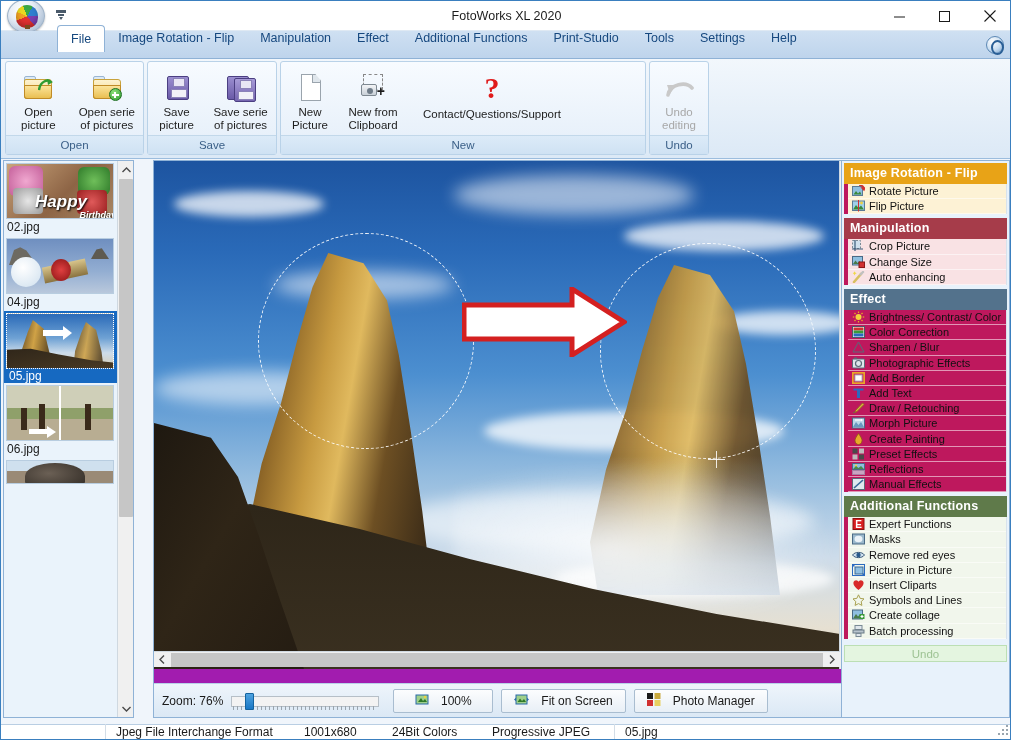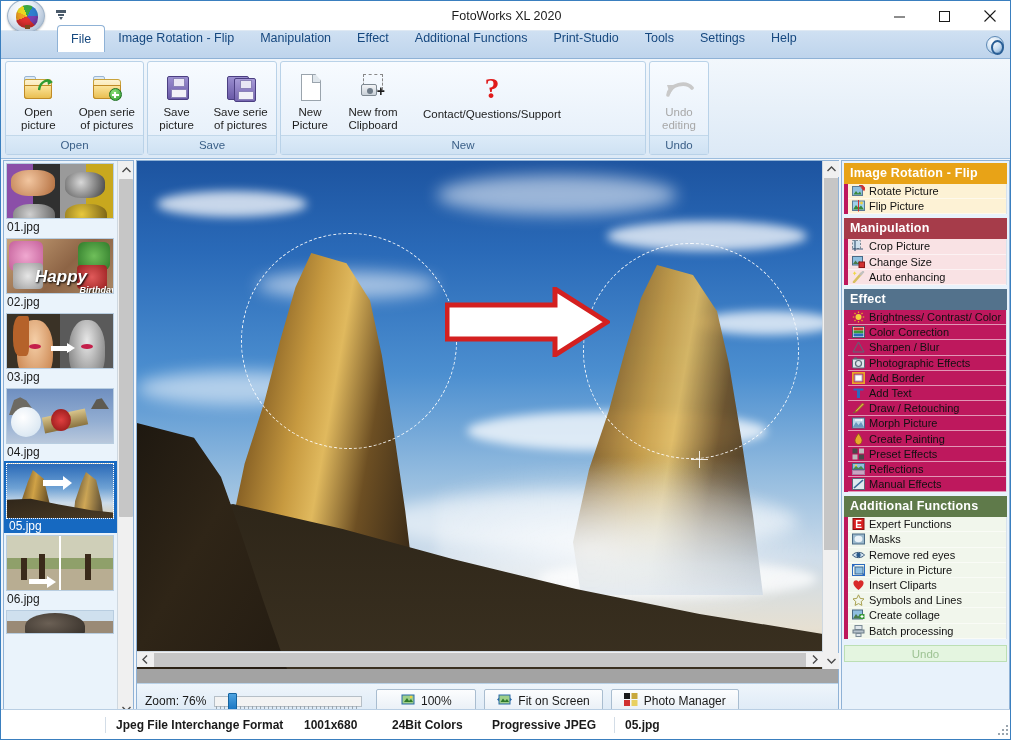--- a/index.html
+++ b/index.html
@@ -211,22 +211,22 @@
   }
   .tscroll .arrow { width:16px; height:17px; display:flex; align-items:center; justify-content:center;
     background:#f0f0f0; cursor:pointer; color:#5a5a5a; font-size:9px; }
   .tscroll .thumbbar {
     position:absolute; left:1px; top:18px; width:14px; height:338px; background:#c6c6c6; border-radius:1px; cursor:pointer;
   }
   .tscroll .arrow.down { position:absolute; bottom:0; left:0; }
 
   
   .canvaswrap {
-    position:absolute; left:135px; top:159px; width:703px; height:558px;
-    background:#a3a3a3; border:1px solid #8fb2d6;
+    position:absolute; left:152px; top:159px; width:703px; height:558px;
+    background:#a21caf; border:1px solid #8fb2d6;
   }
   .canvas {
     position:absolute; left:0; top:0; width:686px; height:508px;
     overflow:hidden; background:#1a3d6b;
   }
   .photo { position:absolute; left:0; top:0; width:686px; height:508px; }
 
   
   .sky {
     position:absolute; left:0; top:0; width:686px; height:508px;
@@ -311,21 +311,21 @@
   }
   .zoom-slider .ticks { position:absolute; left:2px; bottom:0; width:144px; height:4px;
     background: repeating-linear-gradient(90deg, #9aa5ae 0 1px, transparent 1px 4px); }
   .zoom-slider .knob {
     position:absolute; left:14px; top:1px; width:9px; height:17px;
     background:linear-gradient(#4ea3e0,#1a77c4); border:1px solid #14639f; border-radius:1px;
   }
   .zbtn {
     height:24px; min-width:100px; padding:0 12px; margin-right:8px;
     background:linear-gradient(#fcfdfe,#e8eff6); border:1px solid #a9bdd0; border-radius:2px;
-    display:flex; align-items:center; justify-content:center; gap:6px;
+    display:flex; align-items:center; justify-content:center; gap:12px;
     font-size:12px; color:#1a1a1a; cursor:pointer;
   }
 
   
   .sidebar {
     position:absolute; left:840px; top:159px; width:169px; height:558px;
     background:#e8f2fb; border:1px solid #8fb2d6; overflow:hidden;
   }
   .sb-inner { position:absolute; left:2px; top:2px; width:163px; }
   .sec-head {
@@ -340,23 +340,23 @@
     white-space:nowrap;
   }
   .sb-ico { width:13px; height:12px; flex:0 0 13px; position:relative; }
   .undo-box {
     margin-top:6px; height:17px; line-height:17px; text-align:center;
     background:#e4f5e0; border:1px solid #bcdfb4; color:#9ec394; font-size:11.5px;
   }
 
   
   .statusbar {
-    position:absolute; left:0; bottom:0; width:1011px; height:30px;
+    position:absolute; left:0; bottom:0; width:1011px; height:15px;
     background:#ffffff; border-top:1px solid #b9cee3;
-    display:flex; align-items:center; font-size:12px; color:#1a1a1a;font-weight:bold;
+    display:flex; align-items:center; font-size:12px; color:#1a1a1a;
   }
   .st-cell { padding:0 10px; height:20px; line-height:20px; white-space:nowrap; }
   .st-sep { width:1px; height:16px; background:#d3dde7; }
   .grip { position:absolute; right:3px; bottom:3px; width:12px; height:12px;
     background:
       radial-gradient(circle 1px at 2px 10px,#9aa5ae 99%, transparent 100%),
       radial-gradient(circle 1px at 6px 10px,#9aa5ae 99%, transparent 100%),
       radial-gradient(circle 1px at 10px 10px,#9aa5ae 99%, transparent 100%),
       radial-gradient(circle 1px at 6px 6px,#9aa5ae 99%, transparent 100%),
       radial-gradient(circle 1px at 10px 6px,#9aa5ae 99%, transparent 100%),
@@ -519,55 +519,33 @@
 editing</div>
         </div>
       </div>
       <div class="glabel">Undo</div>
     </div>
   </div>
 
   <div class="thumbpanel">
     <div class="thumblist">
 
-      <div class="thumb-item">
-        <div class="thumb-img" style="background:
-               linear-gradient(90deg,#8b4fa8 0 25%, #303030 25% 50%, #9a9a9a 50% 75%, #c8a81e 75% 100%);">
-          <div style="position:absolute;left:4px;top:6px;width:44px;height:26px;background:radial-gradient(circle at 40% 40%,#f2c6a0,#b06a3a);border-radius:40%;"></div>
-          <div style="position:absolute;left:58px;top:8px;width:40px;height:26px;background:radial-gradient(circle at 40% 40%,#d8d8d8,#3a3a3a);border-radius:40%;"></div>
-          <div style="position:absolute;left:6px;top:40px;width:42px;height:26px;background:radial-gradient(circle at 40% 40%,#cfcfcf,#5a5a5a);border-radius:40%;"></div>
-          <div style="position:absolute;left:58px;top:40px;width:42px;height:26px;background:radial-gradient(circle at 40% 40%,#e8c83c,#6b5510);border-radius:40%;"></div>
-        </div>
-        <div class="thumb-name">01.jpg</div>
-      </div>
 
       <div class="thumb-item">
         <div class="thumb-img" style="background:linear-gradient(135deg,#c9a37a,#8d6445 55%,#a98765);">
           <div style="position:absolute;left:2px;top:2px;width:34px;height:30px;background:radial-gradient(circle,#f0a8d0,#c45f9a);border-radius:6px;"></div>
           <div style="position:absolute;right:3px;top:3px;width:32px;height:28px;background:radial-gradient(circle,#6fbf5a,#2f7a2a);border-radius:6px;"></div>
           <div style="position:absolute;left:6px;bottom:4px;width:30px;height:26px;background:radial-gradient(circle,#e6e6e6,#9a9a9a);border-radius:4px;"></div>
           <div style="position:absolute;right:6px;bottom:4px;width:30px;height:24px;background:radial-gradient(circle,#e05a5a,#9a2020);border-radius:4px;"></div>
           <div style="position:absolute;left:0;top:28px;width:108px;text-align:center;color:#fff;font-size:17px;font-weight:bold;font-style:italic;text-shadow:1px 1px 2px #000;">Happy</div>
           <div style="position:absolute;left:1px;top:46px;width:108px;text-align:right;color:#fff;font-size:9px;font-weight:bold;font-style:italic;text-shadow:1px 1px 2px #000;">Birthday</div>
         </div>
         <div class="thumb-name">02.jpg</div>
       </div>
 
-      <div class="thumb-item">
-        <div class="thumb-img" style="background:linear-gradient(90deg,#3a3226 0 50%, #5a5a5a 50% 100%);">
-          <div style="position:absolute;left:10px;top:6px;width:36px;height:60px;background:radial-gradient(ellipse at 50% 35%,#f5cfa8,#c47a42);border-radius:45% 45% 40% 40%;"></div>
-          <div style="position:absolute;left:6px;top:2px;width:16px;height:40px;background:#b5622a;border-radius:40% 10% 20% 40%;"></div>
-          <div style="position:absolute;left:22px;top:30px;width:12px;height:5px;background:#c41f4a;border-radius:50%;"></div>
-          <div style="position:absolute;left:62px;top:6px;width:36px;height:60px;background:radial-gradient(ellipse at 50% 35%,#e8e8e8,#6e6e6e);border-radius:45% 45% 40% 40%;"></div>
-          <div style="position:absolute;left:74px;top:30px;width:12px;height:5px;background:#c41f4a;border-radius:50%;"></div>
-          <div style="position:absolute;left:44px;top:32px;width:20px;height:5px;background:#fff;"></div>
-          <div style="position:absolute;left:60px;top:29px;width:0;height:0;border-left:8px solid #fff;border-top:5px solid transparent;border-bottom:5px solid transparent;"></div>
-        </div>
-        <div class="thumb-name">03.jpg</div>
-      </div>
 
       <div class="thumb-item">
         <div class="thumb-img" style="background:linear-gradient(#6f8fc0,#93aed2 60%,#b9c8dc);">
           <div style="position:absolute;left:2px;top:2px;width:28px;height:24px;background:#6d6a62;clip-path:polygon(0 100%,18% 38%,40% 26%,62% 40%,100% 100%);"></div>
           <div style="position:absolute;left:4px;bottom:6px;width:30px;height:30px;border-radius:50%;background:radial-gradient(circle at 40% 35%,#fff,#cfe0ee);"></div>
           <div style="position:absolute;left:36px;top:24px;width:44px;height:16px;background:linear-gradient(#d8c48a,#8a7340);transform:rotate(-12deg);"></div>
           <div style="position:absolute;left:44px;top:20px;width:20px;height:22px;border-radius:50%;background:radial-gradient(circle,#e04040,#8a1414);"></div>
           <div style="position:absolute;right:4px;top:8px;width:18px;height:12px;background:#5e5a50;clip-path:polygon(0 100%,30% 20%,60% 10%,100% 100%);"></div>
         </div>
         <div class="thumb-name">04.jpg</div>

